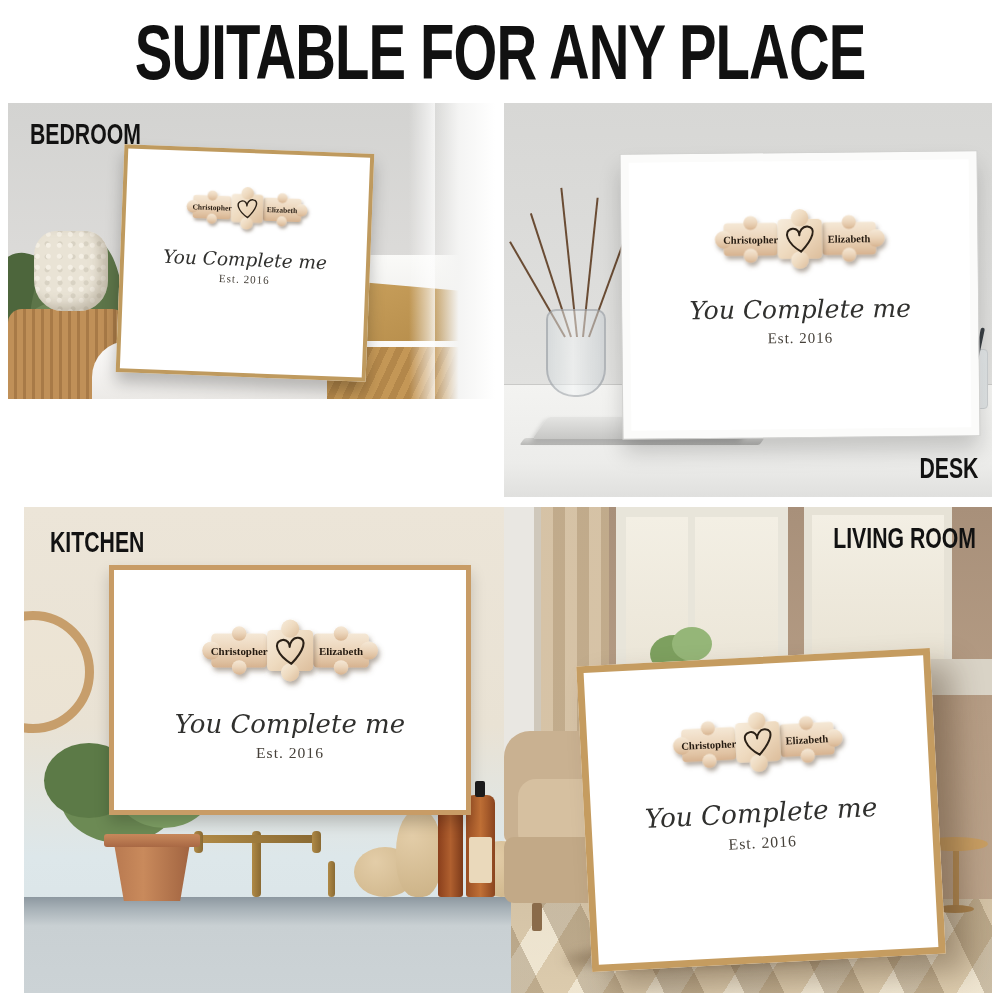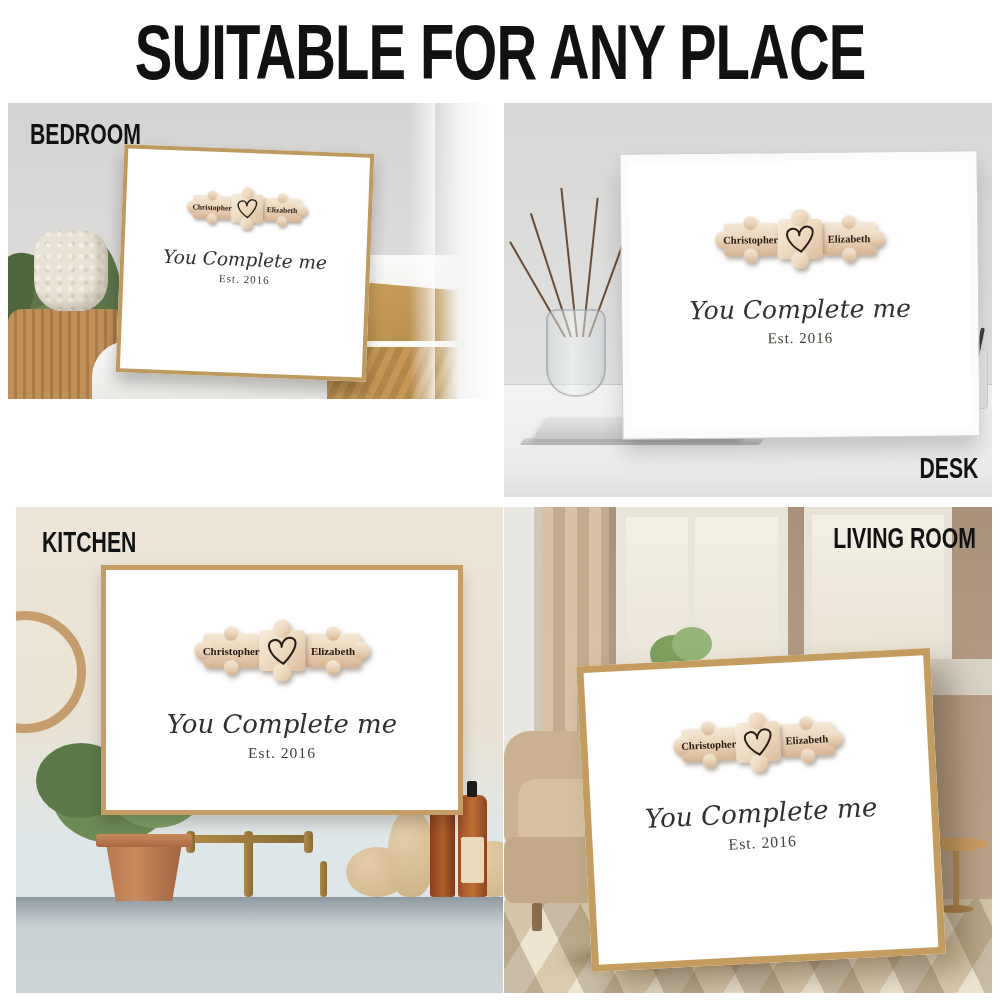--- a/index.html
+++ b/index.html
@@ -9,21 +9,21 @@
   
   .banner{position:absolute;left:0;top:0;width:1000px;height:103px;
           display:flex;align-items:center;justify-content:center;background:#ffffff;}
   .banner h1{margin:0;font-size:64px;font-weight:800;color:#111111;letter-spacing:-1px;
              transform:scale(0.88,1.22);white-space:nowrap;}
 
   
   .cell{position:absolute;overflow:hidden;background:#d8d8d6;}
   .cell-bedroom{left:8px;top:103px;width:487px;height:296px;}
   .cell-desk{left:504px;top:103px;width:488px;height:394px;}
-  .cell-kitchen{left:16px;top:507px;width:487px;height:486px;}
+  .cell-kitchen{left:24px;top:507px;width:487px;height:486px;}
   .cell-living{left:504px;top:507px;width:488px;height:486px;}
 
   .room-label{position:absolute;z-index:40;font-weight:800;font-size:25px;color:#121212;
               letter-spacing:0;white-space:nowrap;transform:scale(0.85,1.18);}
   .lbl-tl{left:22px;top:14px;transform-origin:left top;}
   .lbl-br{right:14px;bottom:12px;transform-origin:right bottom;}
   .lbl-tr{right:16px;top:14px;transform-origin:right top;}
 
   .abs{position:absolute;}
 

